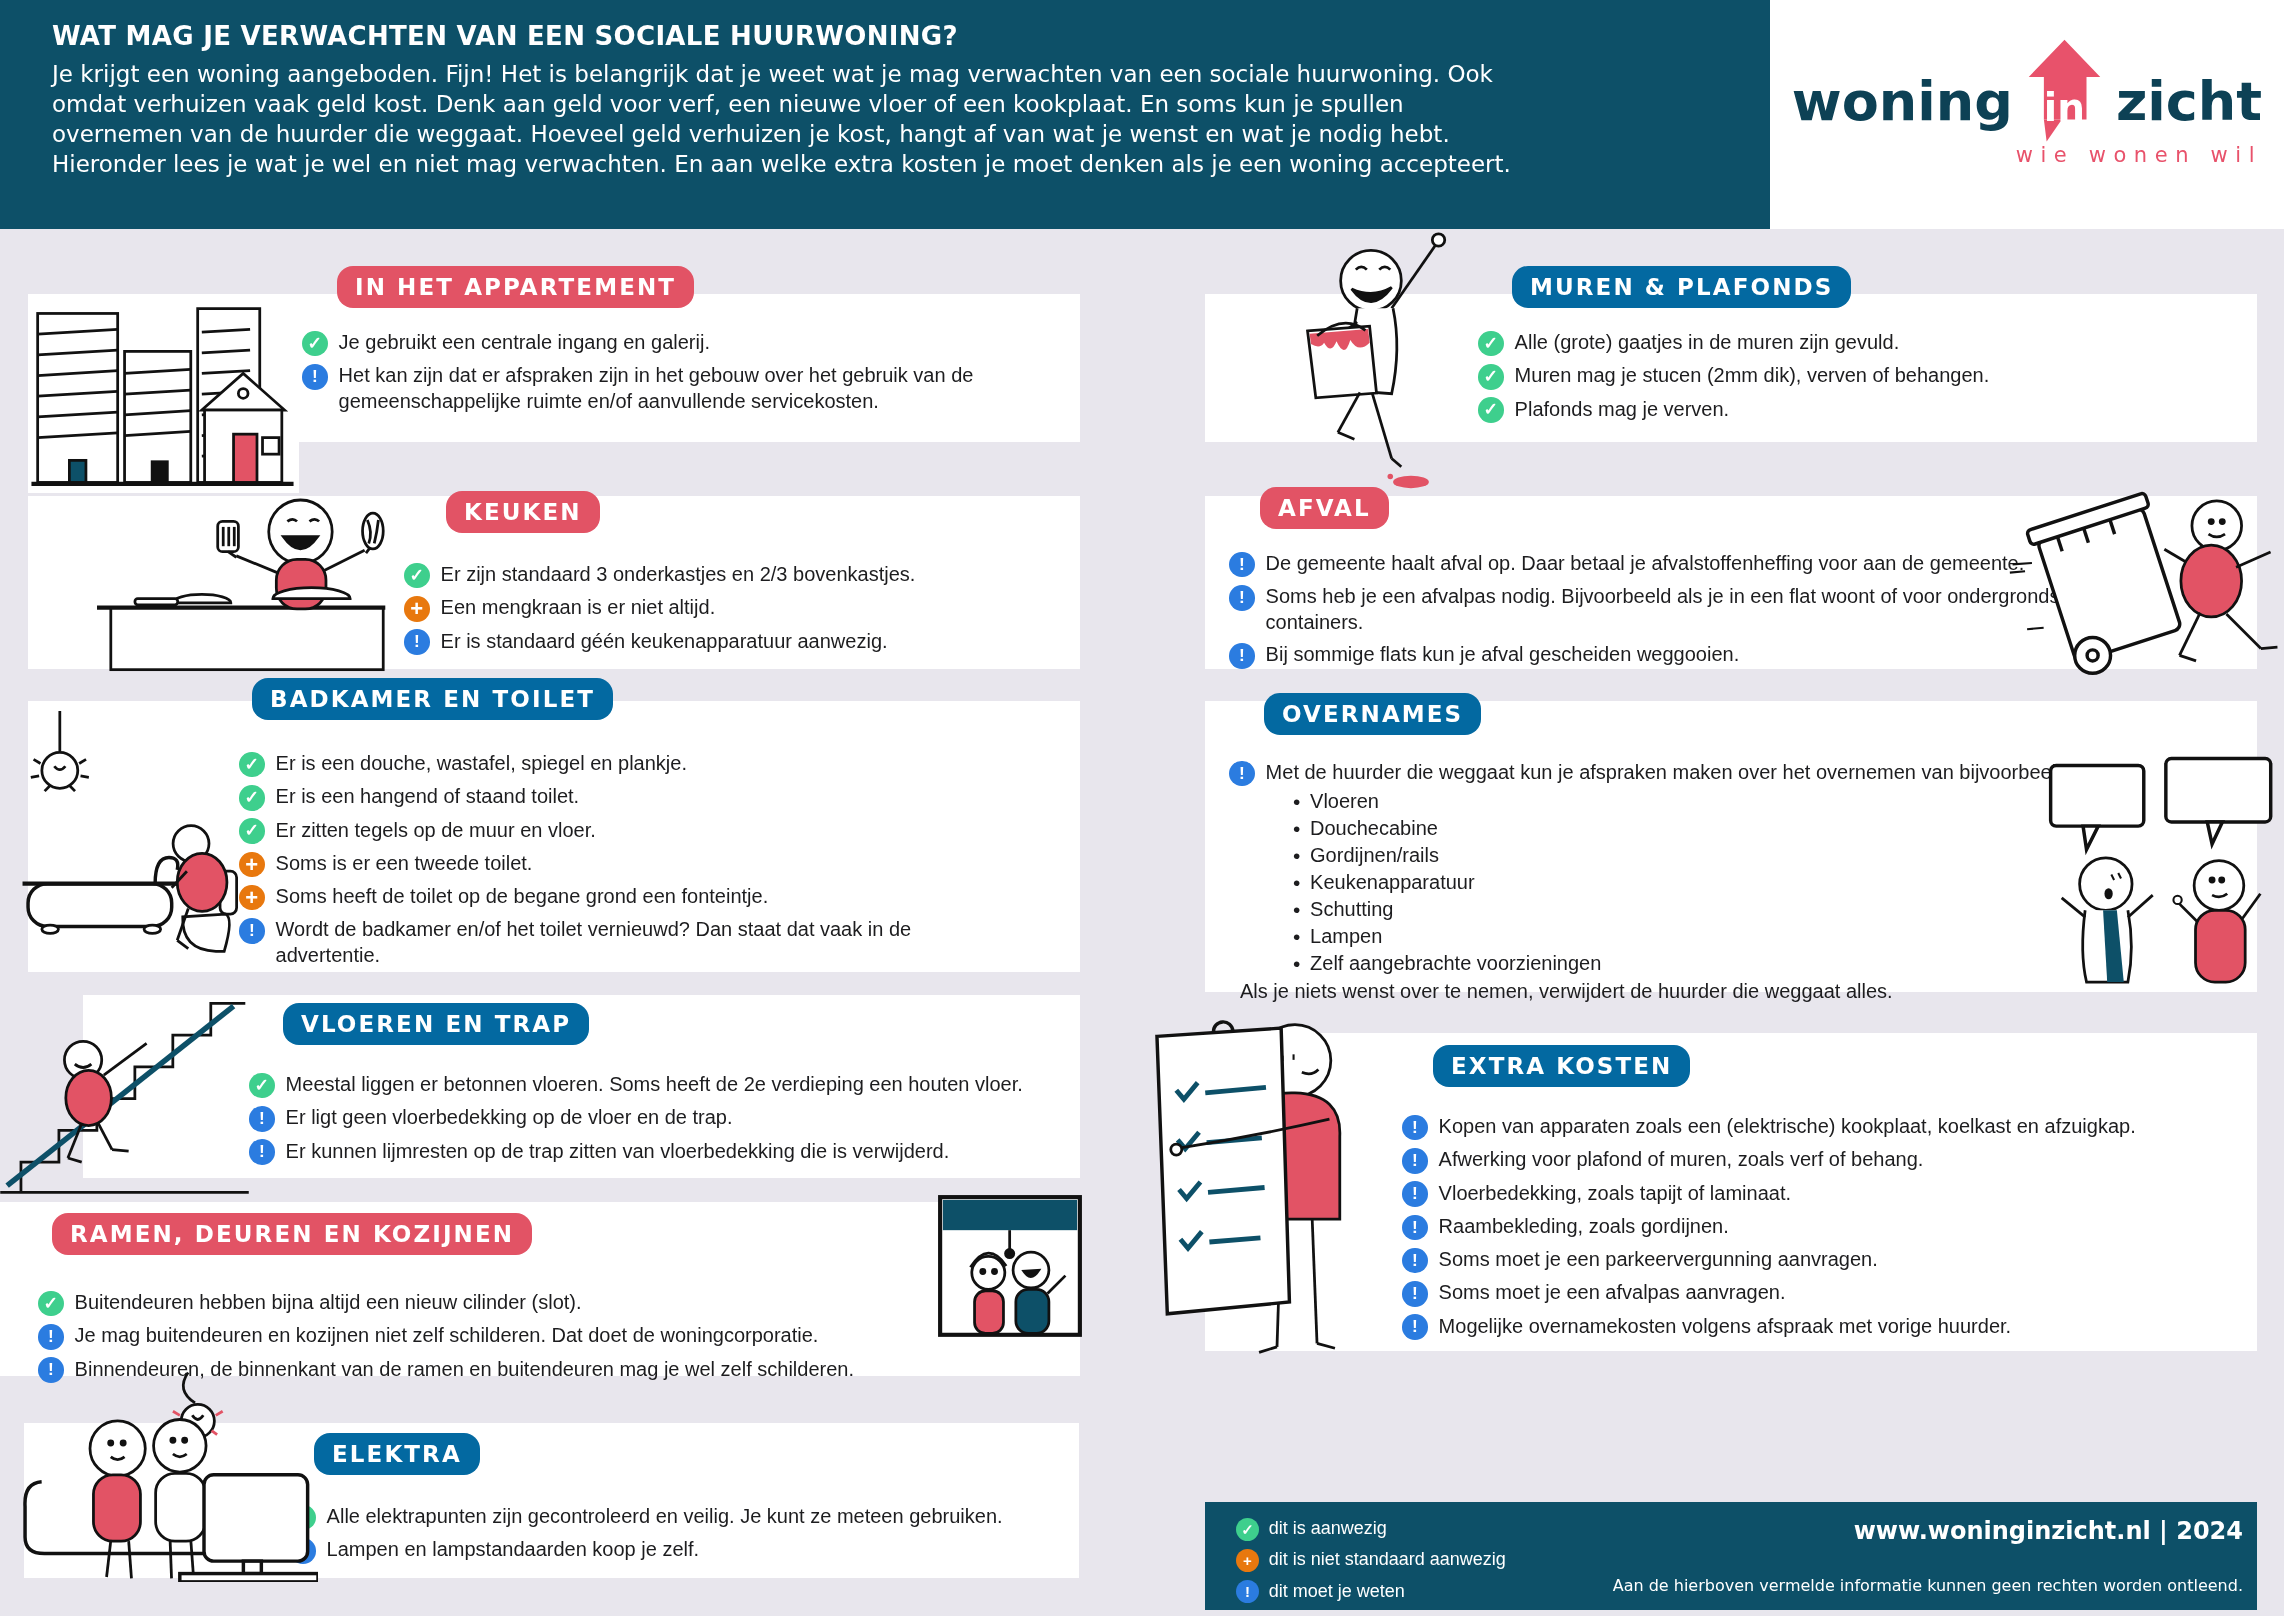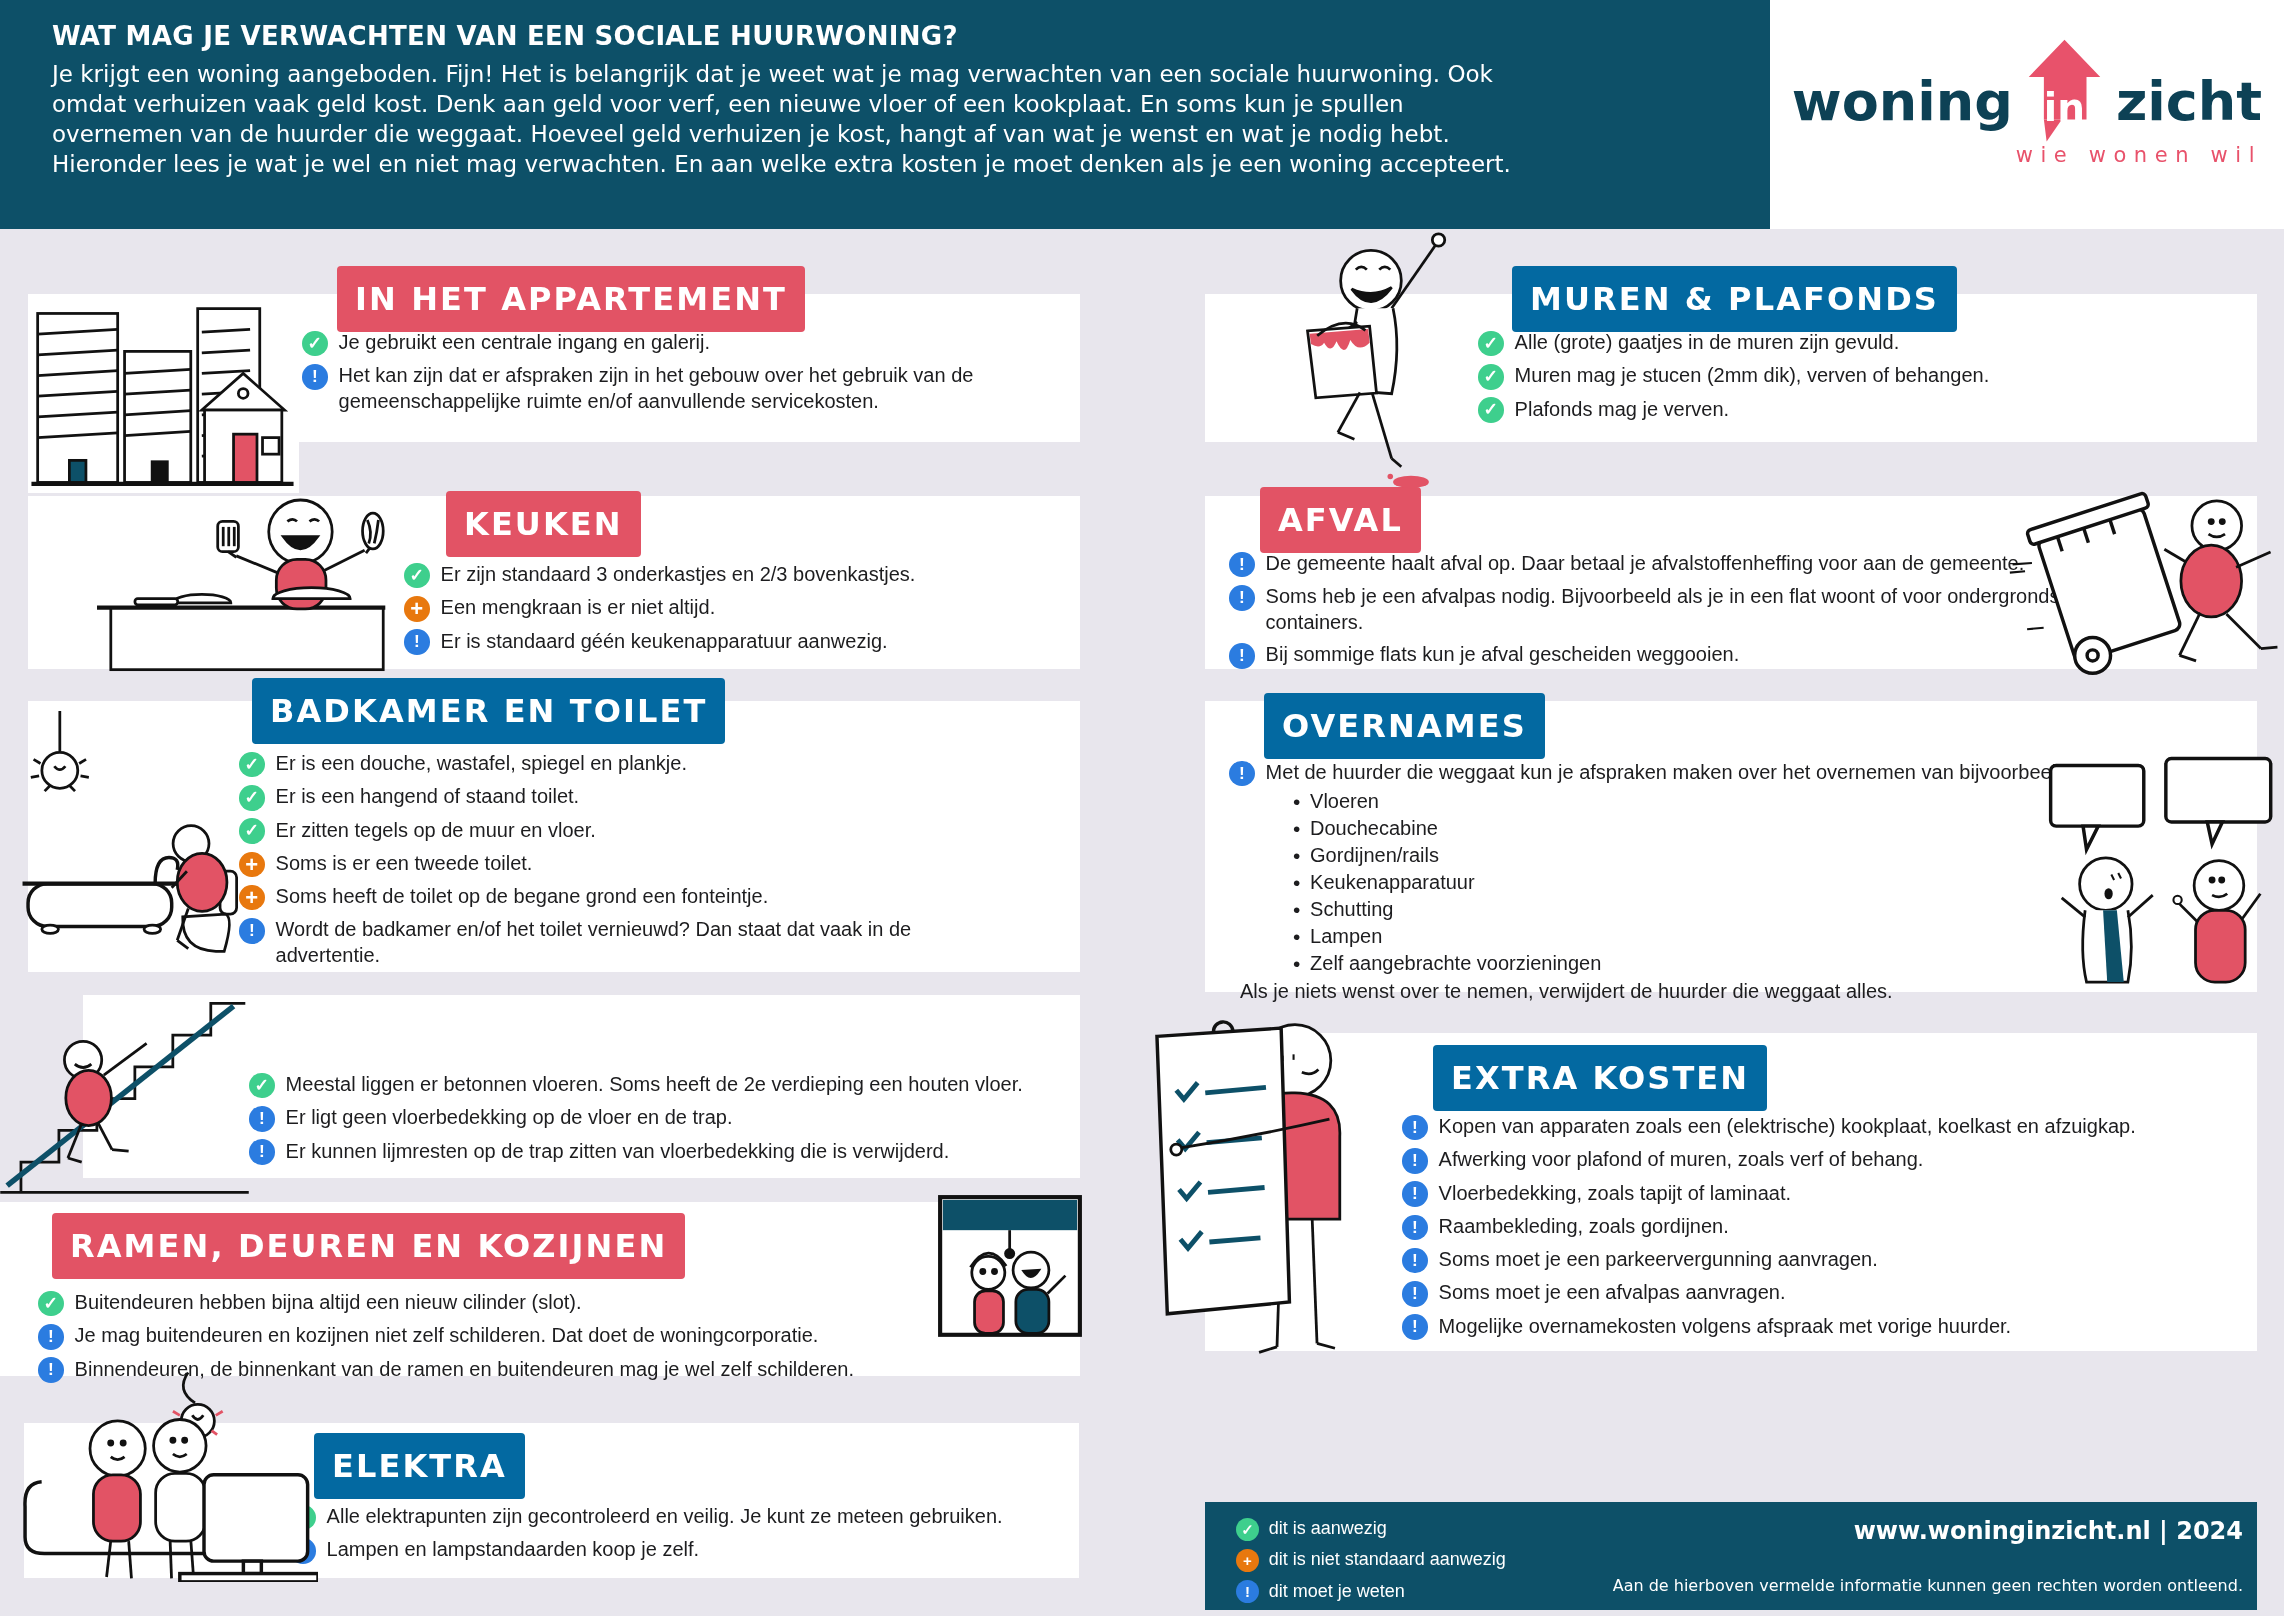--- a/index.html
+++ b/index.html
@@ -17,22 +17,22 @@
   .logo-row{display:flex;align-items:center;gap:13px;font-family:"DejaVu Sans",sans-serif;
             font-weight:bold;font-size:54px;color:#0d4155;}
   .logo-house{position:relative;width:77px;height:104px;margin-top:-23.5px;}
   .logo-house .in{position:absolute;left:0;top:47px;width:77px;text-align:center;color:#fff;
                   font-size:39px;font-weight:bold;}
   .logo-tag{margin-top:1.4px;text-align:right;color:#e8526b;font-size:21px;letter-spacing:7.6px;
             font-family:"DejaVu Sans",sans-serif;}
   
   .card{position:absolute;background:#fff;z-index:1;}
   .subcard{position:absolute;background:#fff;z-index:1;}
-  .badge{position:absolute;z-index:3;color:#fff;font-weight:bold;font-size:32px;letter-spacing:2.1px;
-         padding:14px 18px;border-radius:4px;white-space:nowrap;font-family:"DejaVu Sans",sans-serif;}
+  .badge{position:absolute;z-index:3;color:#fff;font-weight:bold;font-size:23px;letter-spacing:2.1px;
+         padding:8px 18px;border-radius:16px;white-space:nowrap;font-family:"DejaVu Sans",sans-serif;}
   .badge.pink{background:#e25365;}
   .badge.teal{background:#0369a1;}
   
   .items{position:absolute;z-index:2;display:flex;flex-direction:column;gap:7px;}
   .item{display:flex;gap:11px;align-items:flex-start;font-size:20px;line-height:25.6px;}
   .ic{flex:0 0 auto;width:25.6px;height:25.6px;border-radius:50%;color:#fff;font-weight:bold;
       font-size:17.3px;line-height:25.6px;text-align:center;margin-top:0.7px;}
   .ic-check{background:#3ecf8d;}
   .ic-plus{background:#e8780e;font-size:22px;}
   .ic-info{background:#2b7ce0;}
@@ -138,20 +138,21 @@
           <span class="txt">Soms heeft de toilet op de begane grond een fonteintje.</span>
         </div>
         <div class="item">
           <span class="ic ic-info">!</span>
           <span class="txt">Wordt de badkamer en/of het toilet vernieuwd? Dan staat dat vaak in de advertentie.</span>
         </div>
       </div>
   </section>
 
   <section class="card" style="left:83px;top:995px;width:997px;height:183px">
+    <div class="badge teal" style="left:200px;top:8.3px">VLOEREN EN TRAP</div>
     <div class="items" style="left:166px;top:77px;width:815px">
         <div class="item">
           <span class="ic ic-check">✓</span>
           <span class="txt">Meestal liggen er betonnen vloeren. Soms heeft de 2e verdieping een houten vloer.</span>
         </div>
         <div class="item">
           <span class="ic ic-info">!</span>
           <span class="txt">Er ligt geen vloerbedekking op de vloer en de trap.</span>
         </div>
         <div class="item">

